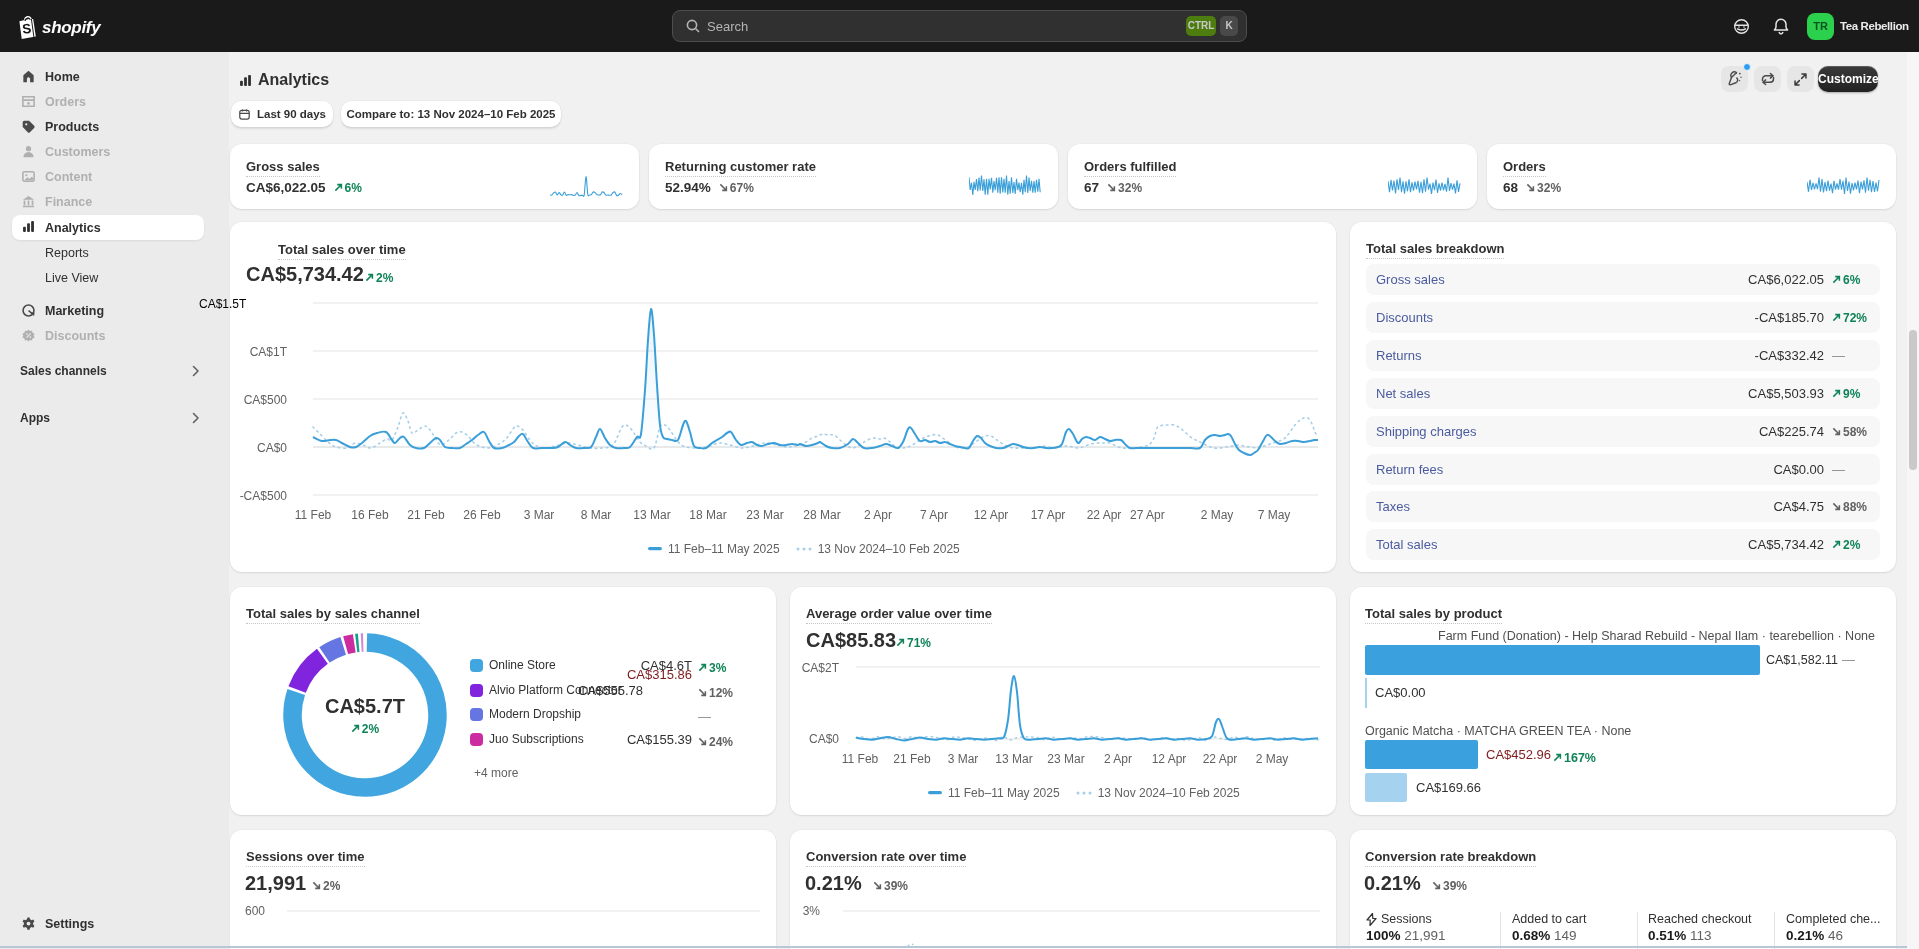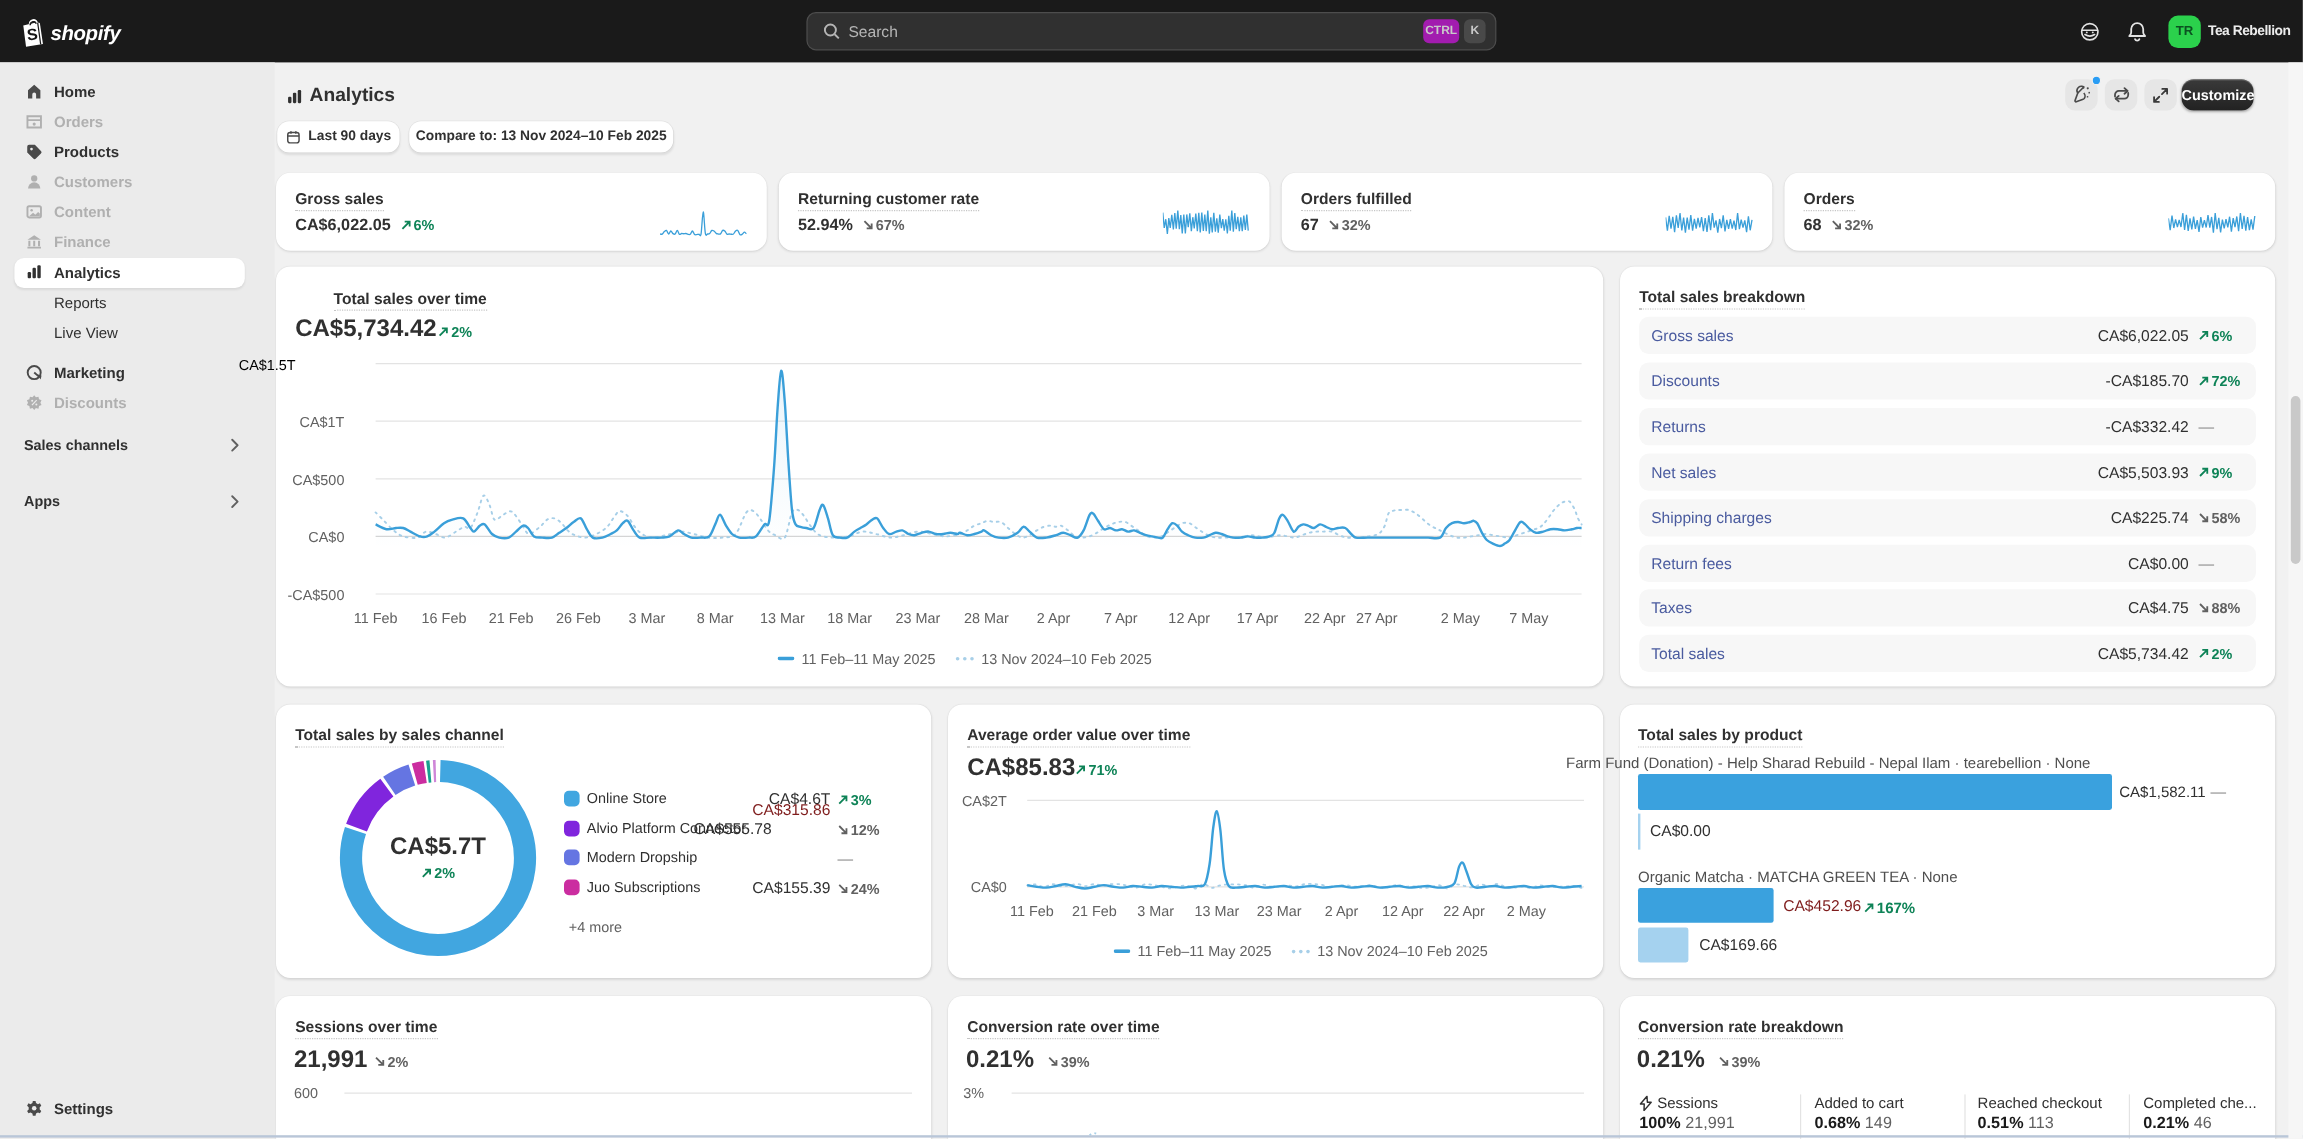--- a/index.html
+++ b/index.html
@@ -23,21 +23,21 @@
  <path d="M13.4 5.9 L15.9 24.0" stroke="#1a1a1a" stroke-width="1"></path>
  <text x="4.4" y="20.2" transform="rotate(-6 10 16)" font-family="Liberation Sans" font-size="13.5" font-weight="bold" fill="#161616">S</text>
 </svg>
 <div class="abs" style="left:42px;top:18px;color:#fff;font-size:17px;font-weight:bold;font-style:italic;letter-spacing:-.3px;">shopify</div>
 <div class="abs" style="left:672px;top:10px;width:575px;height:32px;background:#303030;border:1px solid #4d4d4d;border-radius:8px;"></div>
 <svg class="abs" style="left:685px;top:18px;" width="16" height="16" viewBox="0 0 16 16" fill="none" stroke="#b5b5b5" stroke-width="1.6">
     <circle cx="7" cy="7" r="4.6"></circle>
     <path d="M10.5 10.5 L14 14"></path>
   </svg>
 <div class="abs" style="left:707px;top:19px;color:#b5b5b5;font-size:13px;">Search</div>
-<div class="abs" style="left:1186px;top:16px;width:30px;height:20px;background:#a21caf;border-radius:5px;color:#c9c9c9;font-size:10px;font-weight:bold;text-align:center;line-height:20px;">CTRL</div>
+<div class="abs" style="left:1186px;top:16px;width:30px;height:20px;background:#4d7c0f;border-radius:5px;color:#c9c9c9;font-size:10px;font-weight:bold;text-align:center;line-height:20px;">CTRL</div>
 <div class="abs" style="left:1220px;top:16px;width:18px;height:20px;background:#494949;border-radius:5px;color:#c9c9c9;font-size:10px;font-weight:bold;text-align:center;line-height:20px;">K</div>
 <svg class="abs" style="left:1733px;top:18px;" width="17" height="17" viewBox="0 0 17 17" fill="none" stroke="#e3e3e3" stroke-width="1.4">
  <circle cx="8.5" cy="8.5" r="6.8"></circle>
     <path d="M2 7.2h13M4.5 10.8a7.5 7.5 0 0 0 8 0" stroke-linecap="round"></path>
     <circle cx="6" cy="9" r=".8" fill="#e3e3e3" stroke="none"></circle>
     <circle cx="11" cy="9" r=".8" fill="#e3e3e3" stroke="none"></circle>
 </svg>
 <svg class="abs" style="left:1772px;top:17px;" width="18" height="19" viewBox="0 0 18 19" fill="none" stroke="#e3e3e3" stroke-width="1.5">
  <path d="M9 2.2a5 5 0 0 0-5 5v2.6c0 .9-.4 1.8-1 2.5l-.6.7h13.2l-.6-.7c-.6-.7-1-1.6-1-2.5V7.2a5 5 0 0 0-5-5z" stroke-linejoin="round"></path>
  <path d="M7.2 15.6a1.9 1.9 0 0 0 3.6 0" stroke-linecap="round"></path>
@@ -386,21 +386,21 @@
 <span>11 Feb–11 May 2025</span>
 <svg width="16" height="4" viewBox="0 0 16 4" style="margin-left:10px;">
       <circle cx="2" cy="2" r="1.5" fill="#a7cfe8"></circle>
       <circle cx="8" cy="2" r="1.5" fill="#a7cfe8"></circle>
       <circle cx="14" cy="2" r="1.5" fill="#a7cfe8"></circle>
     </svg>
 <span>13 Nov 2024–10 Feb 2025</span>
   </div>
 <div class="card" style="left:1350px;top:587px;width:546px;height:228px;"></div>
 <div class="abs" style="left:1365px;top:604px;"><span class="ct">Total sales by product</span></div>
-<div class="abs" style="left:1305px;top:629px;font-size:12.5px;color:#4f4f4f;">Farm Fund (Donation) - Help Sharad Rebuild - Nepal Ilam · tearebellion · None</div>
+<div class="abs" style="left:1438px;top:629px;font-size:12.5px;color:#4f4f4f;">Farm Fund (Donation) - Help Sharad Rebuild - Nepal Ilam · tearebellion · None</div>
 <div class="abs" style="left:1365px;top:645px;width:395px;height:30px;background:#3aa1de;border-radius:2px;"></div>
 <div class="abs" style="left:1766px;top:653px;font-size:12.5px;color:#303030;">CA$1,582.11</div>
 <div class="abs" style="left:1842px;top:652px;font-size:13px;color:#8a8a8a;">—</div>
 <div class="abs" style="left:1365px;top:678px;width:2px;height:30px;background:#a5d2ef;"></div>
 <div class="abs" style="left:1375px;top:685px;font-size:13px;color:#303030;">CA$0.00</div>
 <div class="abs" style="left:1365px;top:724px;font-size:12.5px;color:#4f4f4f;">Organic Matcha · MATCHA GREEN TEA · None</div>
 <div class="abs" style="left:1365px;top:740px;width:113px;height:29px;background:#3aa1de;border-radius:2px;"></div>
 <div class="abs" style="left:1486px;top:747px;font-size:13px;color:#7f1d1d;">CA$452.96</div>
 <div class="abs" style="left:1553px;top:748px;"><span class="up" style="font-size:12.5px;"><svg width="9" height="9" viewBox="0 0 10 10" style="margin-right:2px;">
         <path d="M1.5 8.5 8 2M3.6 1.8H8.2V6.4" fill="none" stroke="#0e8357" stroke-width="1.7"></path>

